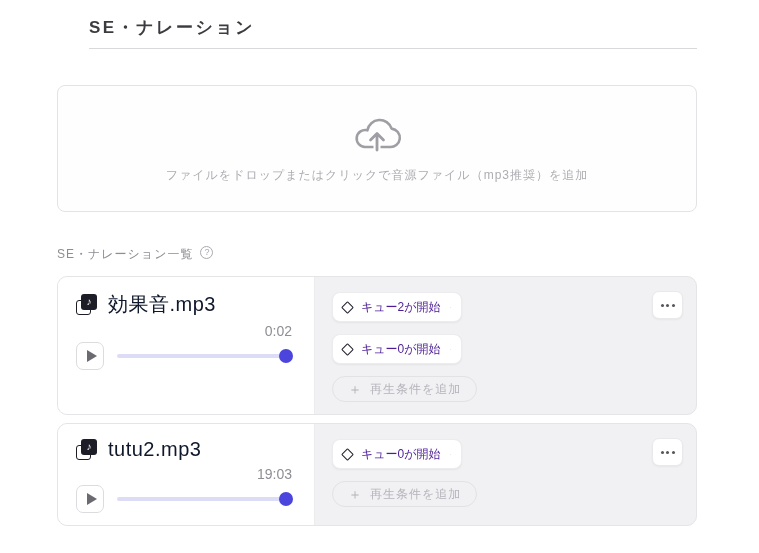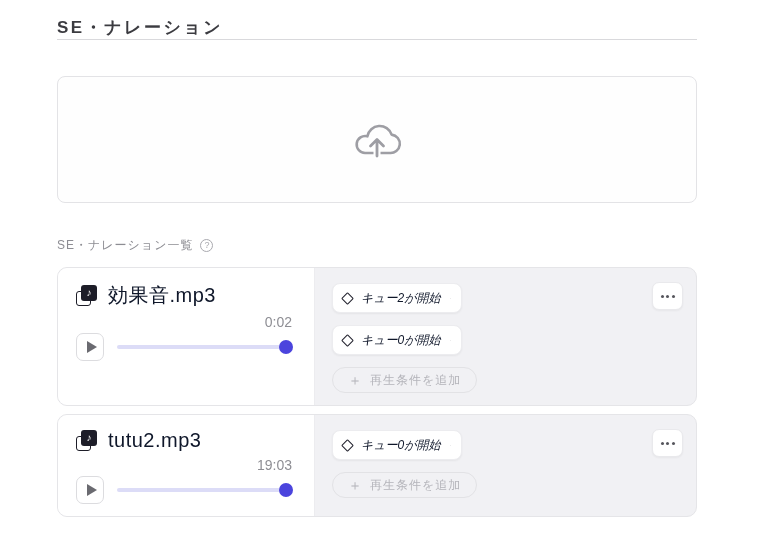--- a/index.html
+++ b/index.html
@@ -2,32 +2,32 @@
 <html><head>
 <meta charset="utf-8">
 <style>
   * { margin:0; padding:0; box-sizing:border-box; }
   html,body { width:759px; height:553px; background:#ffffff;
     font-family:"Liberation Sans","DejaVu Sans",sans-serif; color:#34343a; }
   .content { position:absolute; left:57px; top:0; width:640px; }
 
   
   .page-title { margin-top:16px; font-size:17px; font-weight:700;
-    letter-spacing:2.5px; color:#3b3b40; 
-    border-bottom:1px solid #d9d9dc; }
+    letter-spacing:2.5px; color:#3b3b40; padding-bottom:9px;
+    border-bottom:1px solid #d9d9dc;margin-left:32px; }
 
   
   .dropzone { margin-top:36px; height:127px; border:1px solid #e3e3e6;
     border-radius:8px; background:#fefefe; display:flex; flex-direction:column;
     align-items:center; justify-content:center; cursor:pointer; }
   .dropzone-label { margin-top:13px; font-size:12px; color:#adadb2;
     letter-spacing:1px; }
 
   
-  .list-heading-row { margin-top:34px; display:flex; align-items:center; gap:7px; }
+  .list-heading-row { margin-top:34px; display:flex; align-items:flex-start; gap:7px; }
   .list-heading { font-size:12px; color:#8d8d93; letter-spacing:1px; }
   .help-icon { width:13px; height:13px; border:1.2px solid #a9a9af;
     border-radius:50%; color:#a9a9af; font-size:9px; line-height:11px;
     text-align:center; display:inline-block; }
 
   
   .rows { margin-top:13px; display:flex; flex-direction:column; gap:8px; }
   .row-card { position:relative; display:flex; border:1px solid #e5e5e8;
     border-radius:10px; overflow:hidden; background:#f1f1f4; }
   .player-section { width:257px; background:#ffffff; padding:14px 22px 12px 18px;
@@ -59,21 +59,21 @@
     border-radius:50%; background:#4b44dd; }
 
   .conditions-section { flex:1; padding:15px 16px 12px 17px; display:flex;
     flex-direction:column; align-items:flex-start; gap:12px; }
   .condition-pill { width:130px; height:30px; background:#ffffff;
     border:1px solid #ececef; border-radius:8px;
     box-shadow:0 1px 2px rgba(30,30,40,0.06); display:flex; align-items:center;
     gap:9px; padding:0 10px; cursor:pointer; }
   .diamond-icon { width:9px; height:9px; border:1.6px solid #23232f;
     border-radius:1px; transform:rotate(45deg); flex:0 0 auto; }
-  .condition-label { flex:1; font-size:12px; color:#0f172a; white-space:nowrap;font-style:italic; }
+  .condition-label { flex:1; font-size:12px; color:#4c1d95; white-space:nowrap; }
   .add-condition { height:26px; border:1px solid #e2e2e5; border-radius:13px;
     background:transparent; color:#b4b4ba; font-size:12px; letter-spacing:1px;
     display:inline-flex; align-items:center; gap:7px; padding:0 15px;
     cursor:pointer; font-family:inherit; }
   .plus-glyph { font-size:14px; line-height:1; }
   .menu-button { position:absolute; top:14px; right:13px; width:31px;
     height:28px; background:#ffffff; border:1px solid #e9e9ec; border-radius:7px;
     box-shadow:0 1px 2px rgba(30,30,40,0.05); display:flex; align-items:center;
     justify-content:center; gap:2.5px; cursor:pointer; }
   .menu-button .dot { width:3px; height:3px; border-radius:50%; background:#55555c; }
@@ -84,20 +84,21 @@
 <div class="content">
 
   <h1 class="page-title">SE・ナレーション</h1>
 
   <div class="dropzone">
     <svg width="50" height="40" viewBox="0 0 50 40">
       <path d="M13 33 a8.5 8.5 0 1 1 2.4 -16.7 A12.5 12.5 0 0 1 39.6 14.6 A8.2 8.2 0 0 1 37.5 33 H13 z" fill="none" stroke="#9e9ea4" stroke-width="2.6" stroke-linejoin="round"></path>
       <path d="M25 36 V20 M18.5 26 L25 19.5 L31.5 26" fill="none" stroke="#ffffff" stroke-width="7" stroke-linecap="round" stroke-linejoin="round"></path>
       <path d="M25 36 V20 M18.5 26 L25 19.5 L31.5 26" fill="none" stroke="#9e9ea4" stroke-width="2.8" stroke-linecap="round" stroke-linejoin="round"></path>
     </svg>
+    <div class="dropzone-label">ファイルをドロップまたはクリックで音源ファイル（mp3推奨）を追加</div>
   </div>
 
   <div class="list-heading-row">
     <span class="list-heading">SE・ナレーション一覧</span>
     <span class="help-icon">?</span>
   </div>
 
   <div class="rows">
 
     <div class="row-card">

